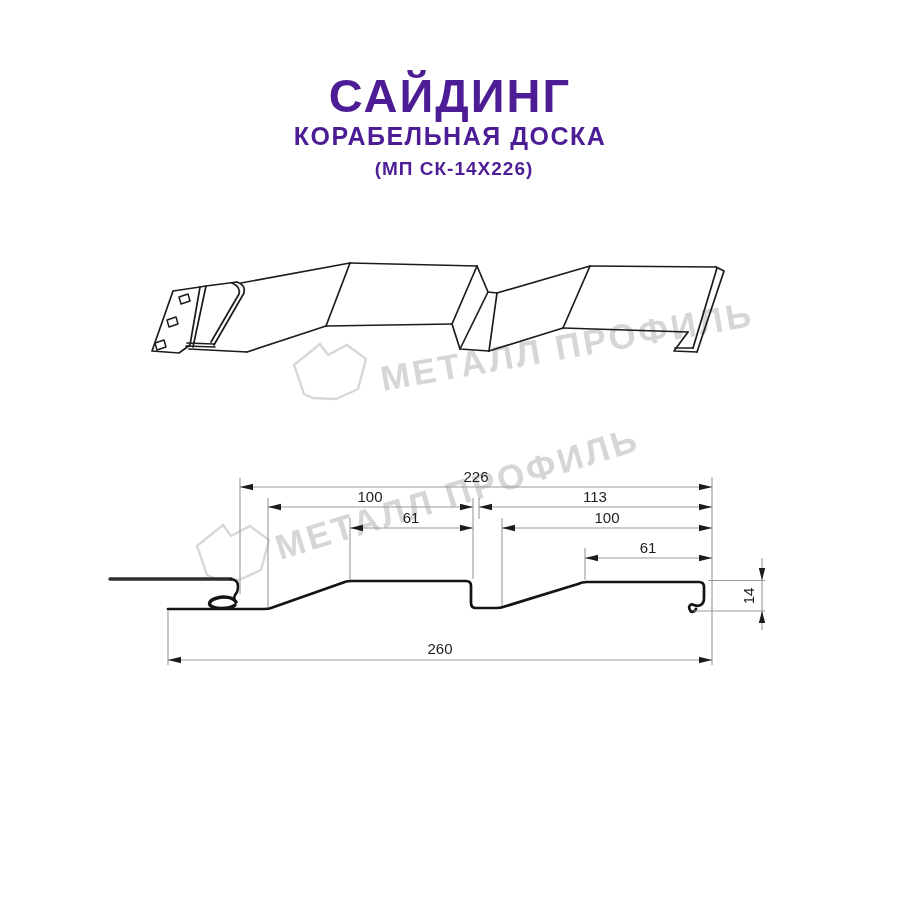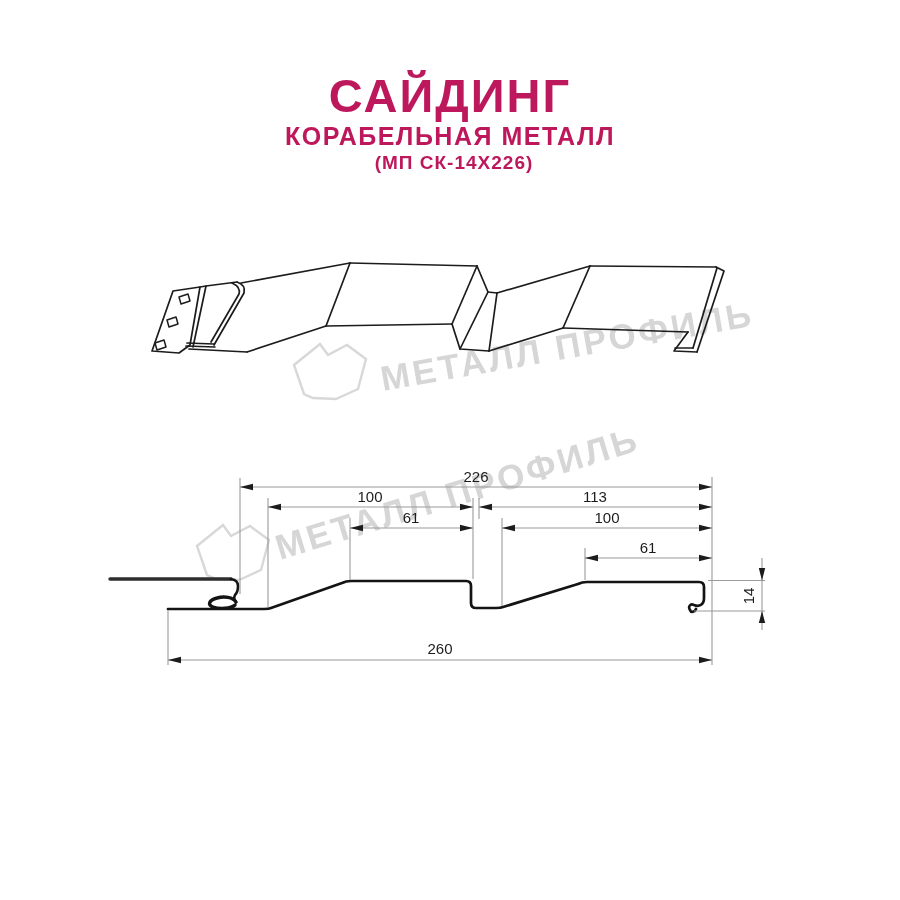--- a/index.html
+++ b/index.html
@@ -1,34 +1,34 @@
 <!DOCTYPE html>
 <html><head>
 <meta charset="utf-8">
 <style>
   html,body{margin:0;padding:0;background:#ffffff;}
   .page{position:relative;width:900px;height:900px;background:#ffffff;overflow:hidden;
-        font-family:"Liberation Sans",sans-serif;color:#be185d;}
+        font-family:"Liberation Sans",sans-serif;color:#4c1d95;}
   .hdr{position:absolute;left:0;right:0;text-align:center;}
   .title{top:72px;font-size:47px;font-weight:800;letter-spacing:2px;line-height:1;}
   .subtitle{top:124px;font-size:25px;font-weight:600;letter-spacing:1.5px;line-height:1;}
-  .code{top:153px;font-size:19px;font-weight:600;letter-spacing:1px;line-height:1;margin-left:8px;}
+  .code{top:159px;font-size:19px;font-weight:600;letter-spacing:1px;line-height:1;margin-left:8px;}
   .footer{top:794px;font-size:20px;font-weight:600;letter-spacing:.4px;line-height:1;}
   svg.canvas{position:absolute;left:0;top:0;}
   .dimtxt{font-family:"Liberation Sans",sans-serif;font-size:15px;fill:#1c1c1c;}
   .wmtxt{font-family:"Liberation Sans",sans-serif;font-size:35px;font-weight:700;
          letter-spacing:3px;fill:#d6d6d6;}
 </style>
 </head>
 <body>
 
 <div class="page">
 
   <div class="hdr title">САЙДИНГ</div>
-  <div class="hdr subtitle">КОРАБЕЛЬНАЯ МЕТАЛЛ</div>
+  <div class="hdr subtitle">КОРАБЕЛЬНАЯ ДОСКА</div>
   <div class="hdr code">(МП СК-14Х226)</div>
 
   <svg class="canvas" width="900" height="900" viewBox="0 0 900 900">
 
     <g>
       <g transform="translate(294,341)">
         <path d="M10,53 L0,24 L26,3 L34,14 L53,4 L72,18 L64,48 L42,58 L19,57 Z" fill="none" stroke="#d8d8d8" stroke-width="2.4"></path>
       </g>
       <text class="wmtxt" transform="translate(383,391) rotate(-10)">МЕТАЛЛ ПРОФИЛЬ</text>
     </g>

